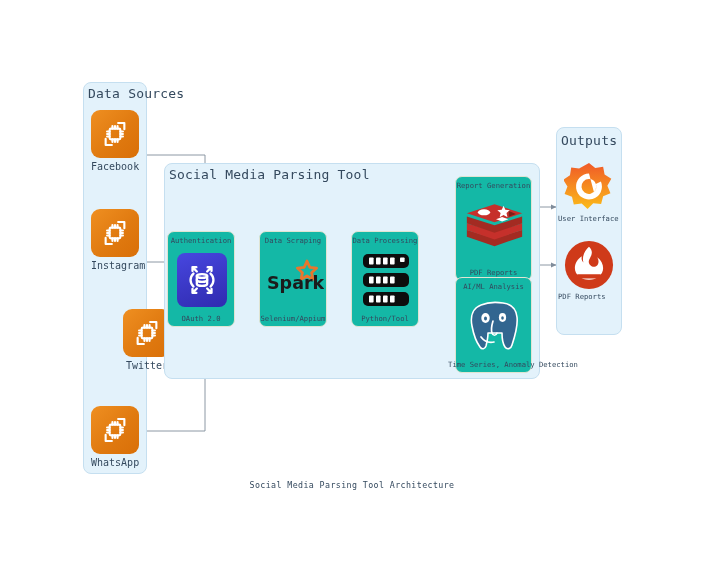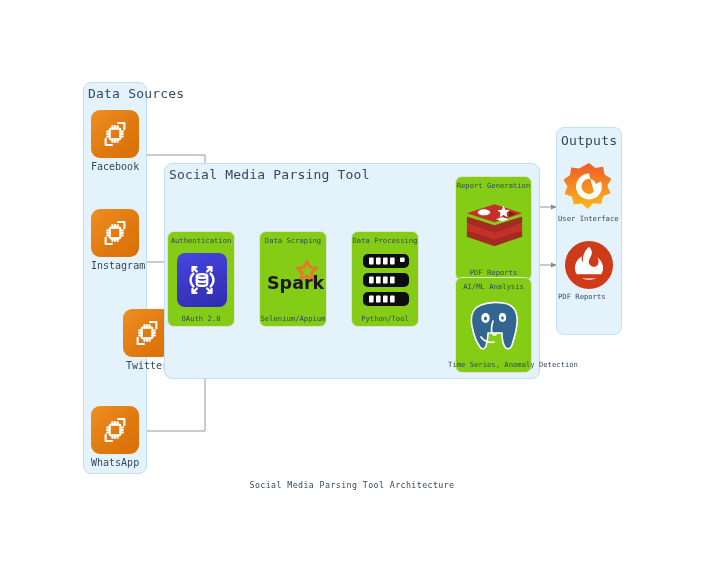--- a/index.html
+++ b/index.html
@@ -32,21 +32,21 @@
   .cluster-label {
     position: absolute;
     font-size: 13px;
     color: #34495e;
     letter-spacing: 0.2px;
     white-space: nowrap;
     text-align: center;
   }
   .node {
     position: absolute;
-    background: #84cc16;
+    background: #14b8a6;
     border: 1px solid #dfe4d2;
     border-radius: 7px;
     box-sizing: border-box;
   }
   .node-title {
     position: absolute;
     top: 4px;
     left: 0;
     width: 100%;
     text-align: center;

